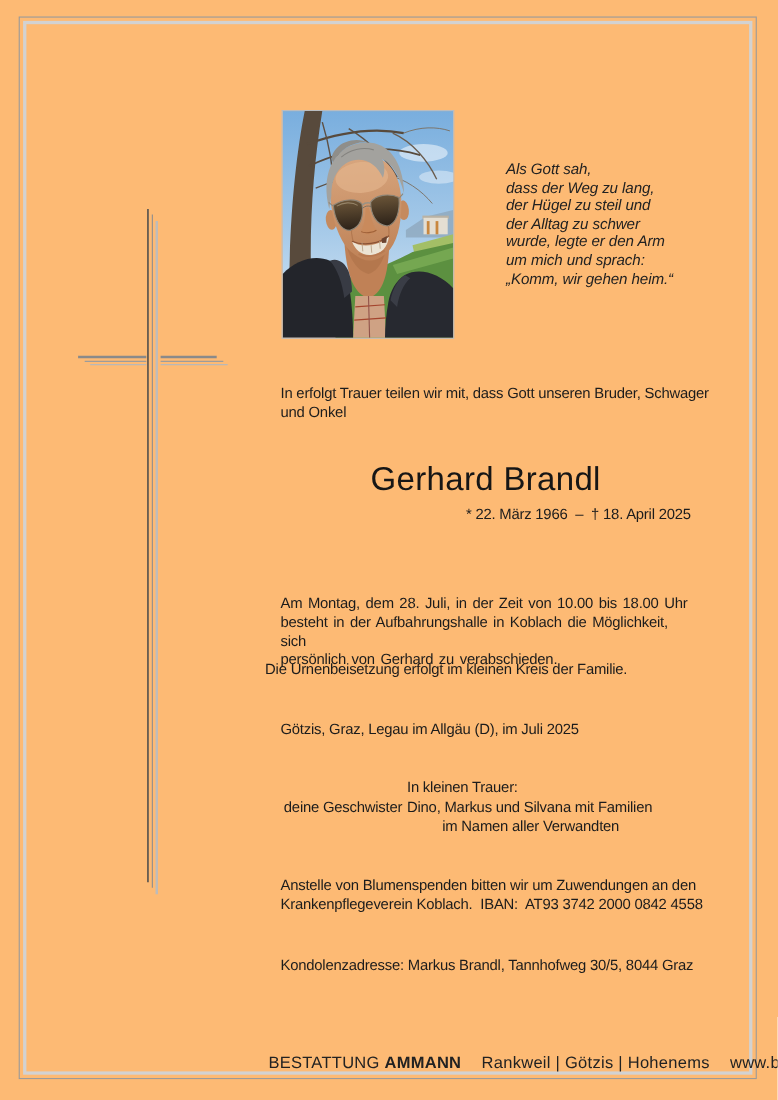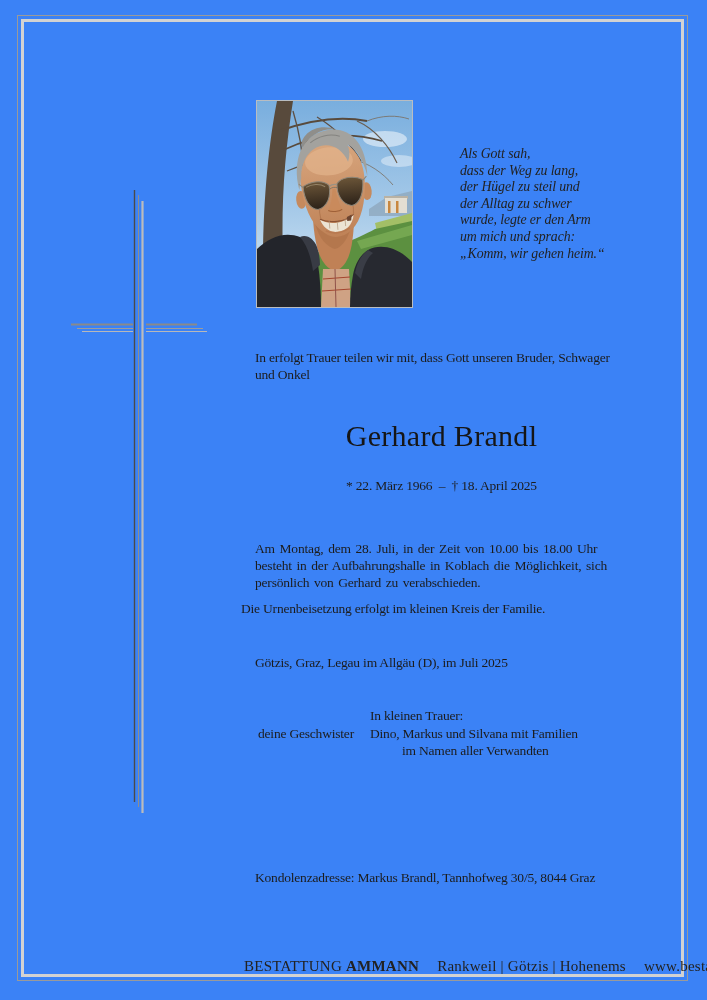--- a/index.html
+++ b/index.html
@@ -1,33 +1,33 @@
 <!DOCTYPE html>
 <html><head>
 <meta charset="utf-8">
 <style>
   html,body{margin:0;padding:0;background:#ffffff;}
-  .page{position:relative;width:707px;height:1000px;background:#3b82f6;overflow:hidden;
-        font-family:Liberation Serif, serif;color:#1c1c1c;}
+  .page{position:relative;width:707px;height:1000px;background:#fdba74;overflow:hidden;
+        font-family:Liberation Sans, sans-serif;color:#1c1c1c;}
   .frame-outer{position:absolute;left:17px;top:15px;width:671px;height:966px;
         border:1px solid #9a9a9a;box-sizing:border-box;}
   .frame-inner{position:absolute;left:21px;top:19px;width:663px;height:958px;
         border:3px solid #d2d2d2;box-sizing:border-box;}
   .cross{position:absolute;left:60px;top:180px;width:160px;height:650px;}
   .photo{position:absolute;left:256px;top:100px;width:155px;height:206px;
         border:1px solid #b9bdc1;box-sizing:content-box;}
   .photo svg{display:block;width:155px;height:206px;}
   .txt{position:absolute;font-size:13.5px;line-height:17px;letter-spacing:-0.2px;color:#1c1c1c;}
   .ml{white-space:pre-line;}
   .poem{position:absolute;left:460px;top:146px;font-style:italic;font-size:13.8px;
         line-height:16.6px;letter-spacing:-0.1px;color:#222;white-space:pre-line;}
   .intro{left:255px;top:349px;width:390px;}
   .name{position:absolute;left:255px;top:418px;width:373px;text-align:center;
         font-size:30px;line-height:36px;letter-spacing:0.3px;color:#161616;}
-  .dates{left:255px;top:477px;width:373px;text-align:center;}
+  .dates{left:255px;top:459px;width:373px;text-align:right;}
   .p1{left:255px;top:515px;}
   .p2{left:255px;top:540px;width:378px;word-spacing:1.5px;}
   .p3{left:241px;top:600px;}
   .dateline{left:255px;top:654px;}
   .mourners{position:absolute;left:258px;top:707px;display:grid;
         grid-template-columns:112px auto;font-size:13.5px;line-height:17.5px;
         letter-spacing:-0.2px;color:#1c1c1c;}
   .m-head{grid-column:2;}
   .m-left{grid-column:1;}
   .m-names{grid-column:2;}
@@ -160,20 +160,22 @@
 
   <div class="txt dateline">Götzis, Graz, Legau im Allgäu (D), im Juli 2025</div>
 
   <div class="mourners">
     <span class="m-head">In kleinen Trauer:</span>
     <span class="m-left">deine Geschwister</span>
     <span class="m-names">Dino, Markus und Silvana mit Familien</span>
     <span class="m-close">im Namen aller Verwandten</span>
   </div>
 
+  <div class="txt ml donation">Anstelle von Blumenspenden bitten wir um Zuwendungen an den
+Krankenpflegeverein Koblach.&nbsp; IBAN:&nbsp; AT93 3742 2000 0842 4558</div>
 
   <div class="txt condolence">Kondolenzadresse: Markus Brandl, Tannhofweg 30/5, 8044 Graz</div>
 
   <div class="footer">
     <span class="seg"><span>BESTATTUNG</span> <span class="bold">AMMANN</span></span>
     <span class="seg">Rankweil | Götzis | Hohenems</span>
     <span class="seg">www.bestattung-ammann.at</span>
   </div>
 
 </div>

